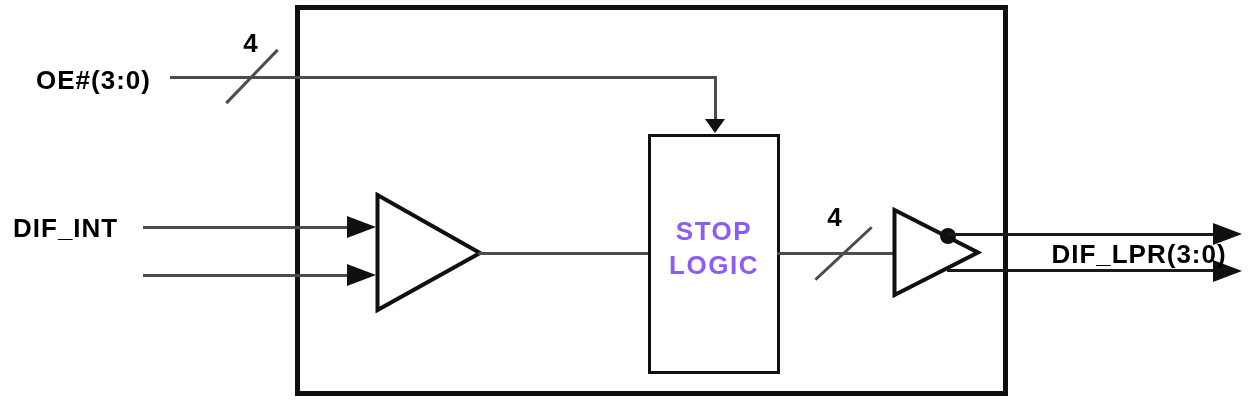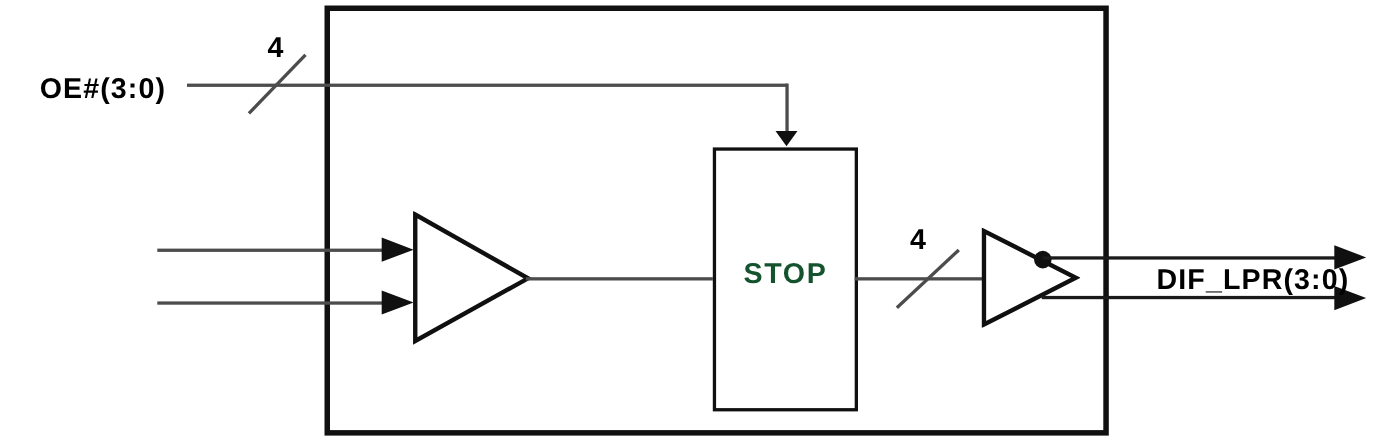--- a/index.html
+++ b/index.html
@@ -59,21 +59,21 @@
     flex-direction: column;
     align-items: center;
     justify-content: center;
     padding-bottom: 12px;
   }
   .stop-box .lbl-line {
     font-weight: 700;
     font-size: 26px;
     line-height: 34px;
     letter-spacing: 1.5px;
-    color: #14532d;
+    color: #8b5cf6;
   }
   .buf-svg { position: absolute; }
   .dot {
     position: absolute;
     width: 16px; height: 16px;
     border-radius: 50%;
     background: #101010;
   }
 </style>
 </head>
@@ -83,34 +83,36 @@
 
   <div class="outer-box"></div>
 
   <div class="lbl" style="left:30px; top:66px; width:127px; text-align:center;">OE#(3:0)</div>
   <div class="wire" style="left:170px; top:76px; width:546px; height:3px;"></div>
   <div class="wire" style="left:714px; top:76px; width:3px; height:45px;"></div>
   <div class="arrow-down" style="left:705px; top:119px;"></div>
   <div class="slash" style="left:215px; top:75px; width:74px; transform:rotate(-46deg);"></div>
   <div class="lbl" style="left:236px; top:29px; width:30px; text-align:center;">4</div>
 
+  <div class="lbl" style="left:13px; top:214px;">DIF_INT</div>
   <div class="wire" style="left:143px; top:226px; width:205px; height:3px;"></div>
   <div class="arrow-right" style="left:347px; top:216px;"></div>
 
   <div class="wire" style="left:143px; top:274px; width:205px; height:3px;"></div>
   <div class="arrow-right" style="left:347px; top:264px;"></div>
 
   <svg class="buf-svg" style="left:375px; top:192px;" width="110" height="122">
     <polygon points="2.5,3 2.5,118 105,61" fill="#ffffff" stroke="#101010" stroke-width="4" stroke-linejoin="miter"></polygon>
   </svg>
 
   <div class="wire" style="left:478px; top:252px; width:173px; height:3px;"></div>
 
   <div class="stop-box">
     <div class="lbl-line">STOP</div>
+    <div class="lbl-line">LOGIC</div>
   </div>
 
   <div class="wire" style="left:777px; top:252px; width:119px; height:3px;"></div>
   <div class="slash" style="left:805px; top:252px; width:77px; transform:rotate(-43deg);"></div>
   <div class="lbl" style="left:820px; top:203px; width:30px; text-align:center;">4</div>
 
   <svg class="buf-svg" style="left:892px; top:207px;" width="90" height="91">
     <polygon points="2.5,3 2.5,88 86,45.5" fill="#ffffff" stroke="#101010" stroke-width="4" stroke-linejoin="miter"></polygon>
   </svg>
   <div class="dot" style="left:940px; top:228px;"></div>

